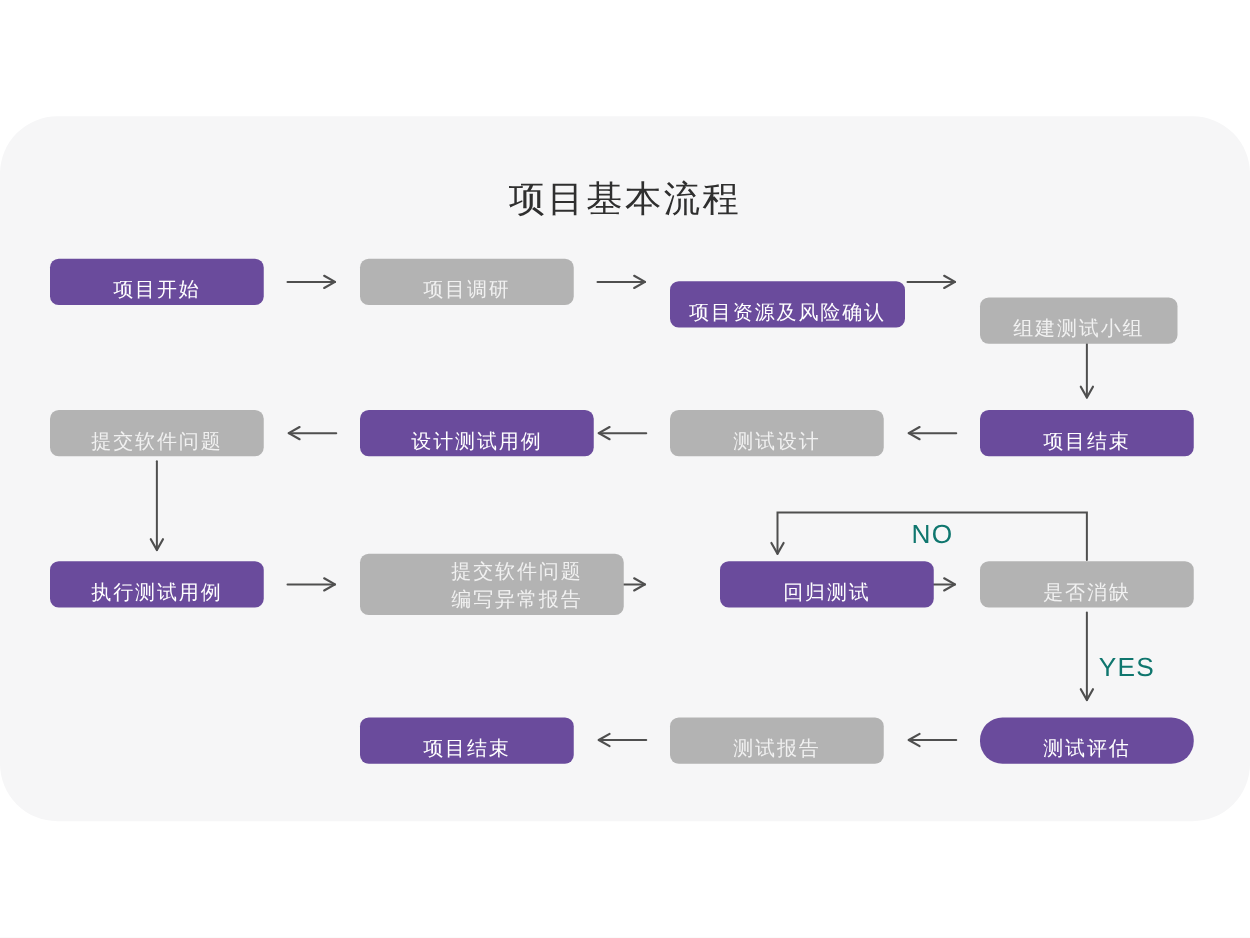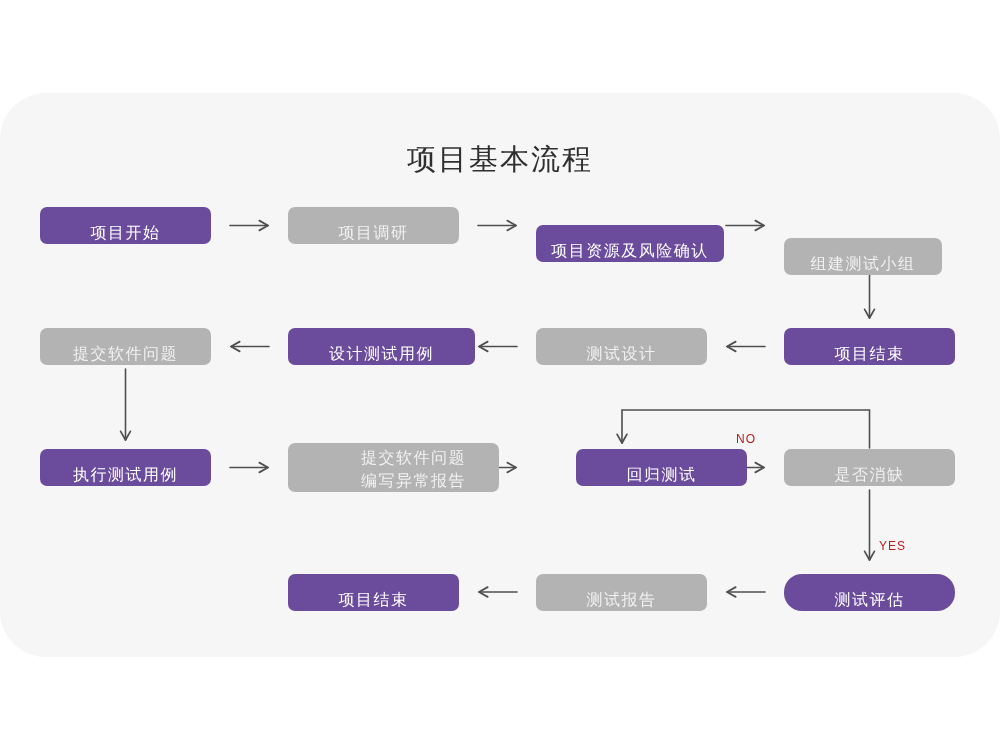--- a/index.html
+++ b/index.html
@@ -22,21 +22,21 @@
   }
   .node .label{
     font-size:16px;letter-spacing:1.5px;white-space:pre-line;line-height:1.45;
   }
   .node.purple{background:#6a4b9c;}
   .node.purple .label{color:#ffffff;}
   .node.gray{background:#b3b3b3;}
   .node.gray .label{color:#f1f1f1;}
   .connectors{position:absolute;left:0;top:0;pointer-events:none;}
   .flow-label{
-    position:absolute;font-size:12px;color:#b91c1c;letter-spacing:1px;margin-top:16px;
+    position:absolute;font-size:21px;color:#0f766e;letter-spacing:1px;
   }
   .flow-label.no{left:716px;top:416px;width:60px;text-align:center;}
   .flow-label.yes{left:879px;top:523px;}
 </style>
 </head>
 <body>
 
 <div class="card"></div>
 
 <h1 class="title">项目基本流程</h1>

